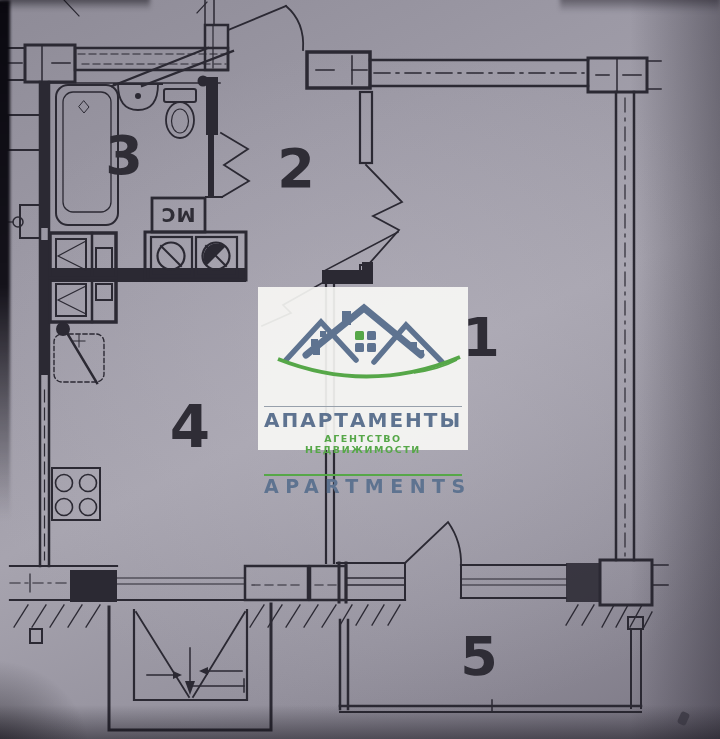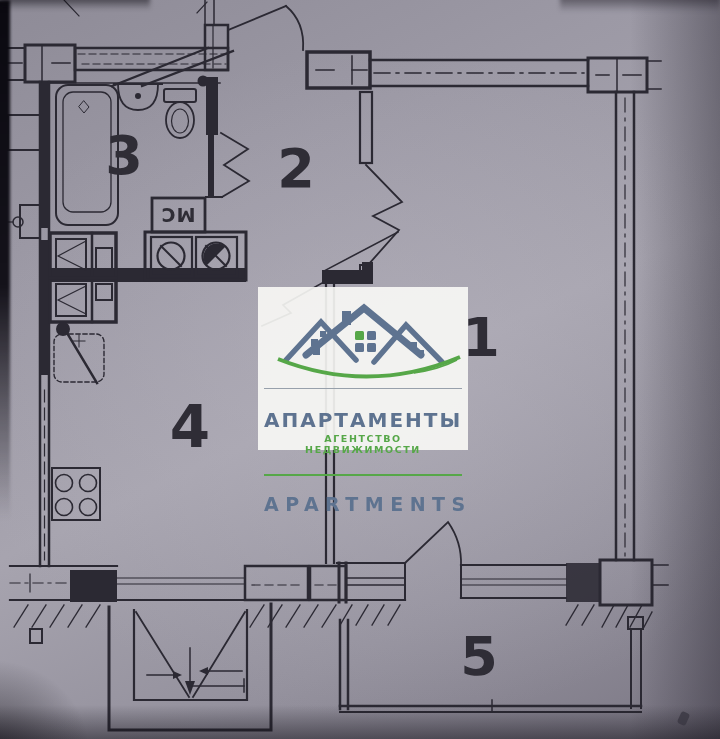--- a/index.html
+++ b/index.html
@@ -33,25 +33,25 @@
 
   .roomnum{position:absolute;transform:translate(-50%,-50%);
     font-size:54px;font-weight:600;color:#2f2d36;line-height:1;letter-spacing:0;}
   .roomnum.big{font-size:58px;}
   .mc-label{position:absolute;transform:translate(-50%,-50%) rotate(180deg);
     font-size:19px;font-weight:700;letter-spacing:1px;color:#2f2d36;}
 
   .watermark{position:absolute;left:258px;top:287px;width:210px;height:163px;
     background:rgba(250,249,246,.90);box-sizing:border-box;padding:0 6px;text-align:center;}
   .wm-logo{display:block;margin:0 auto;}
-  .wm-title{margin-top:1px;padding-top:21px;border-top:1.5px solid #97a0ab;
+  .wm-title{margin-top:19px;padding-top:3px;border-top:1.5px solid #97a0ab;
     color:var(--slate,#5e7390);font-size:20px;font-weight:700;letter-spacing:2px;line-height:1.05;}
   .wm-sub{margin-top:2px;padding-bottom:18px;border-bottom:2px solid var(--green,#56a748);
     color:var(--green,#56a748);font-size:9.5px;font-weight:700;letter-spacing:1.6px;word-spacing:7px;line-height:1.2;}
-  .wm-en{margin-top:19px;color:var(--slate,#5e7390);font-size:19px;font-weight:700;letter-spacing:6.5px;line-height:1;}
+  .wm-en{margin-top:1px;color:var(--slate,#5e7390);font-size:19px;font-weight:700;letter-spacing:6.5px;line-height:1;}
 </style>
 </head>
 <body>
 
 <div id="stage">
 
   <svg class="plan" width="720" height="739" viewBox="0 0 720 739">
 
     <g>
       <rect x="25" y="45" width="50" height="37" stroke-width="3"></rect>

